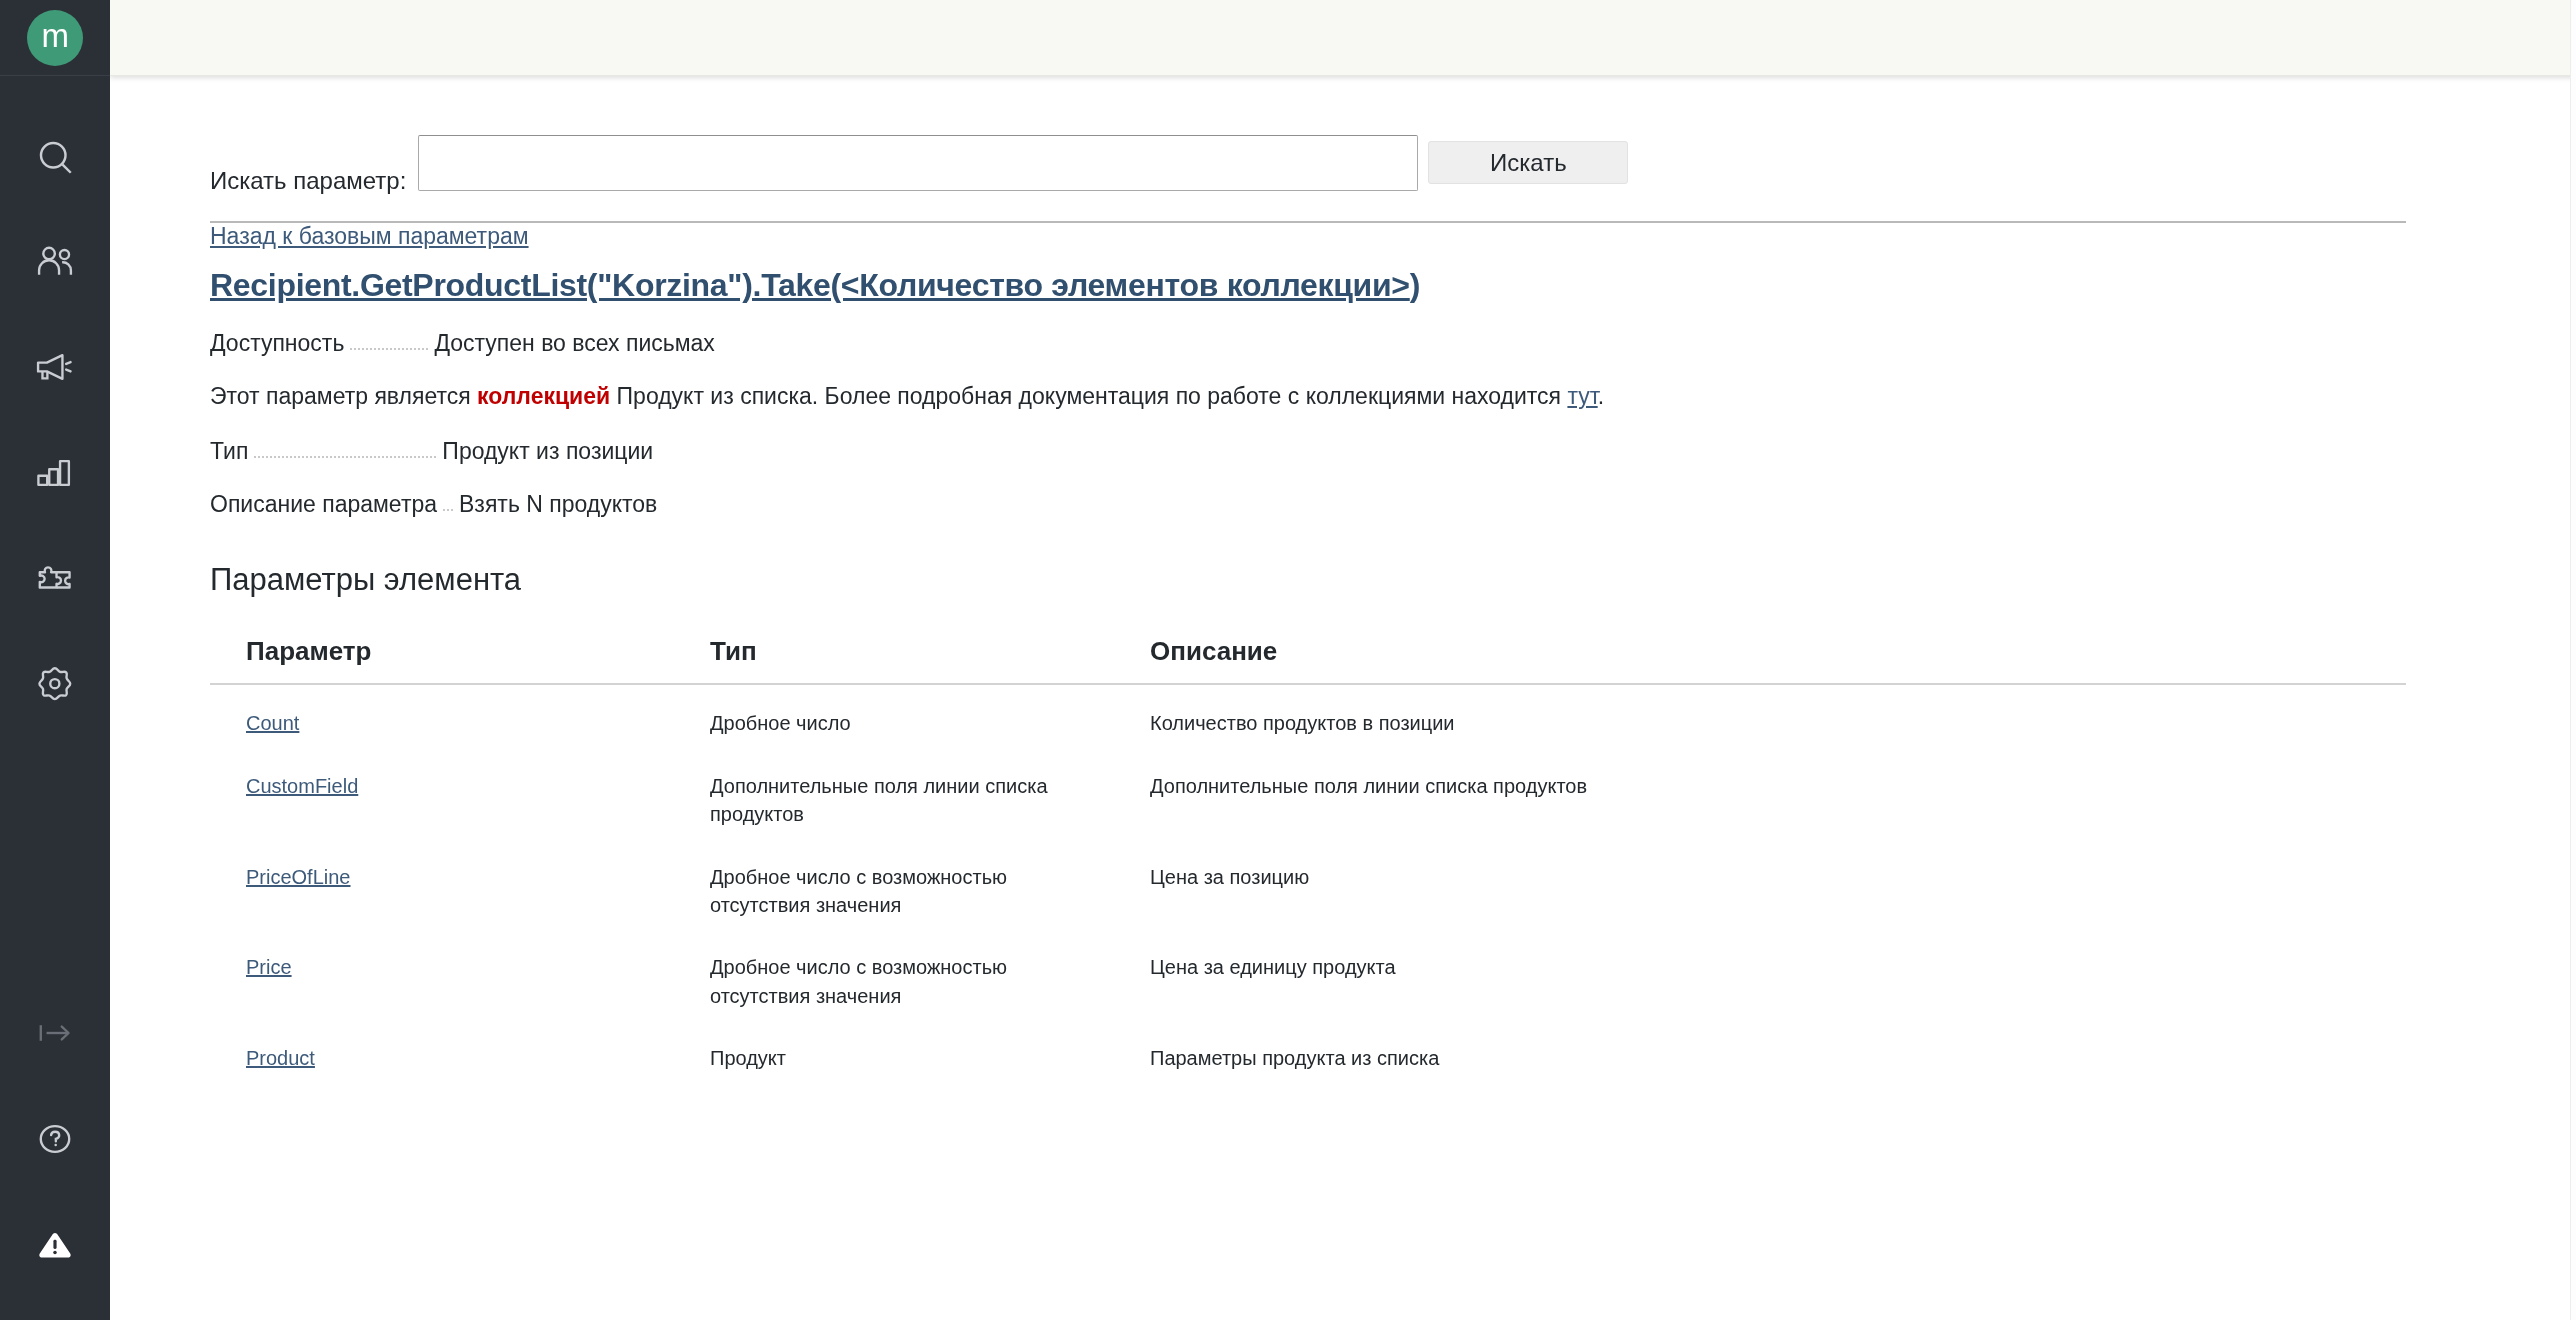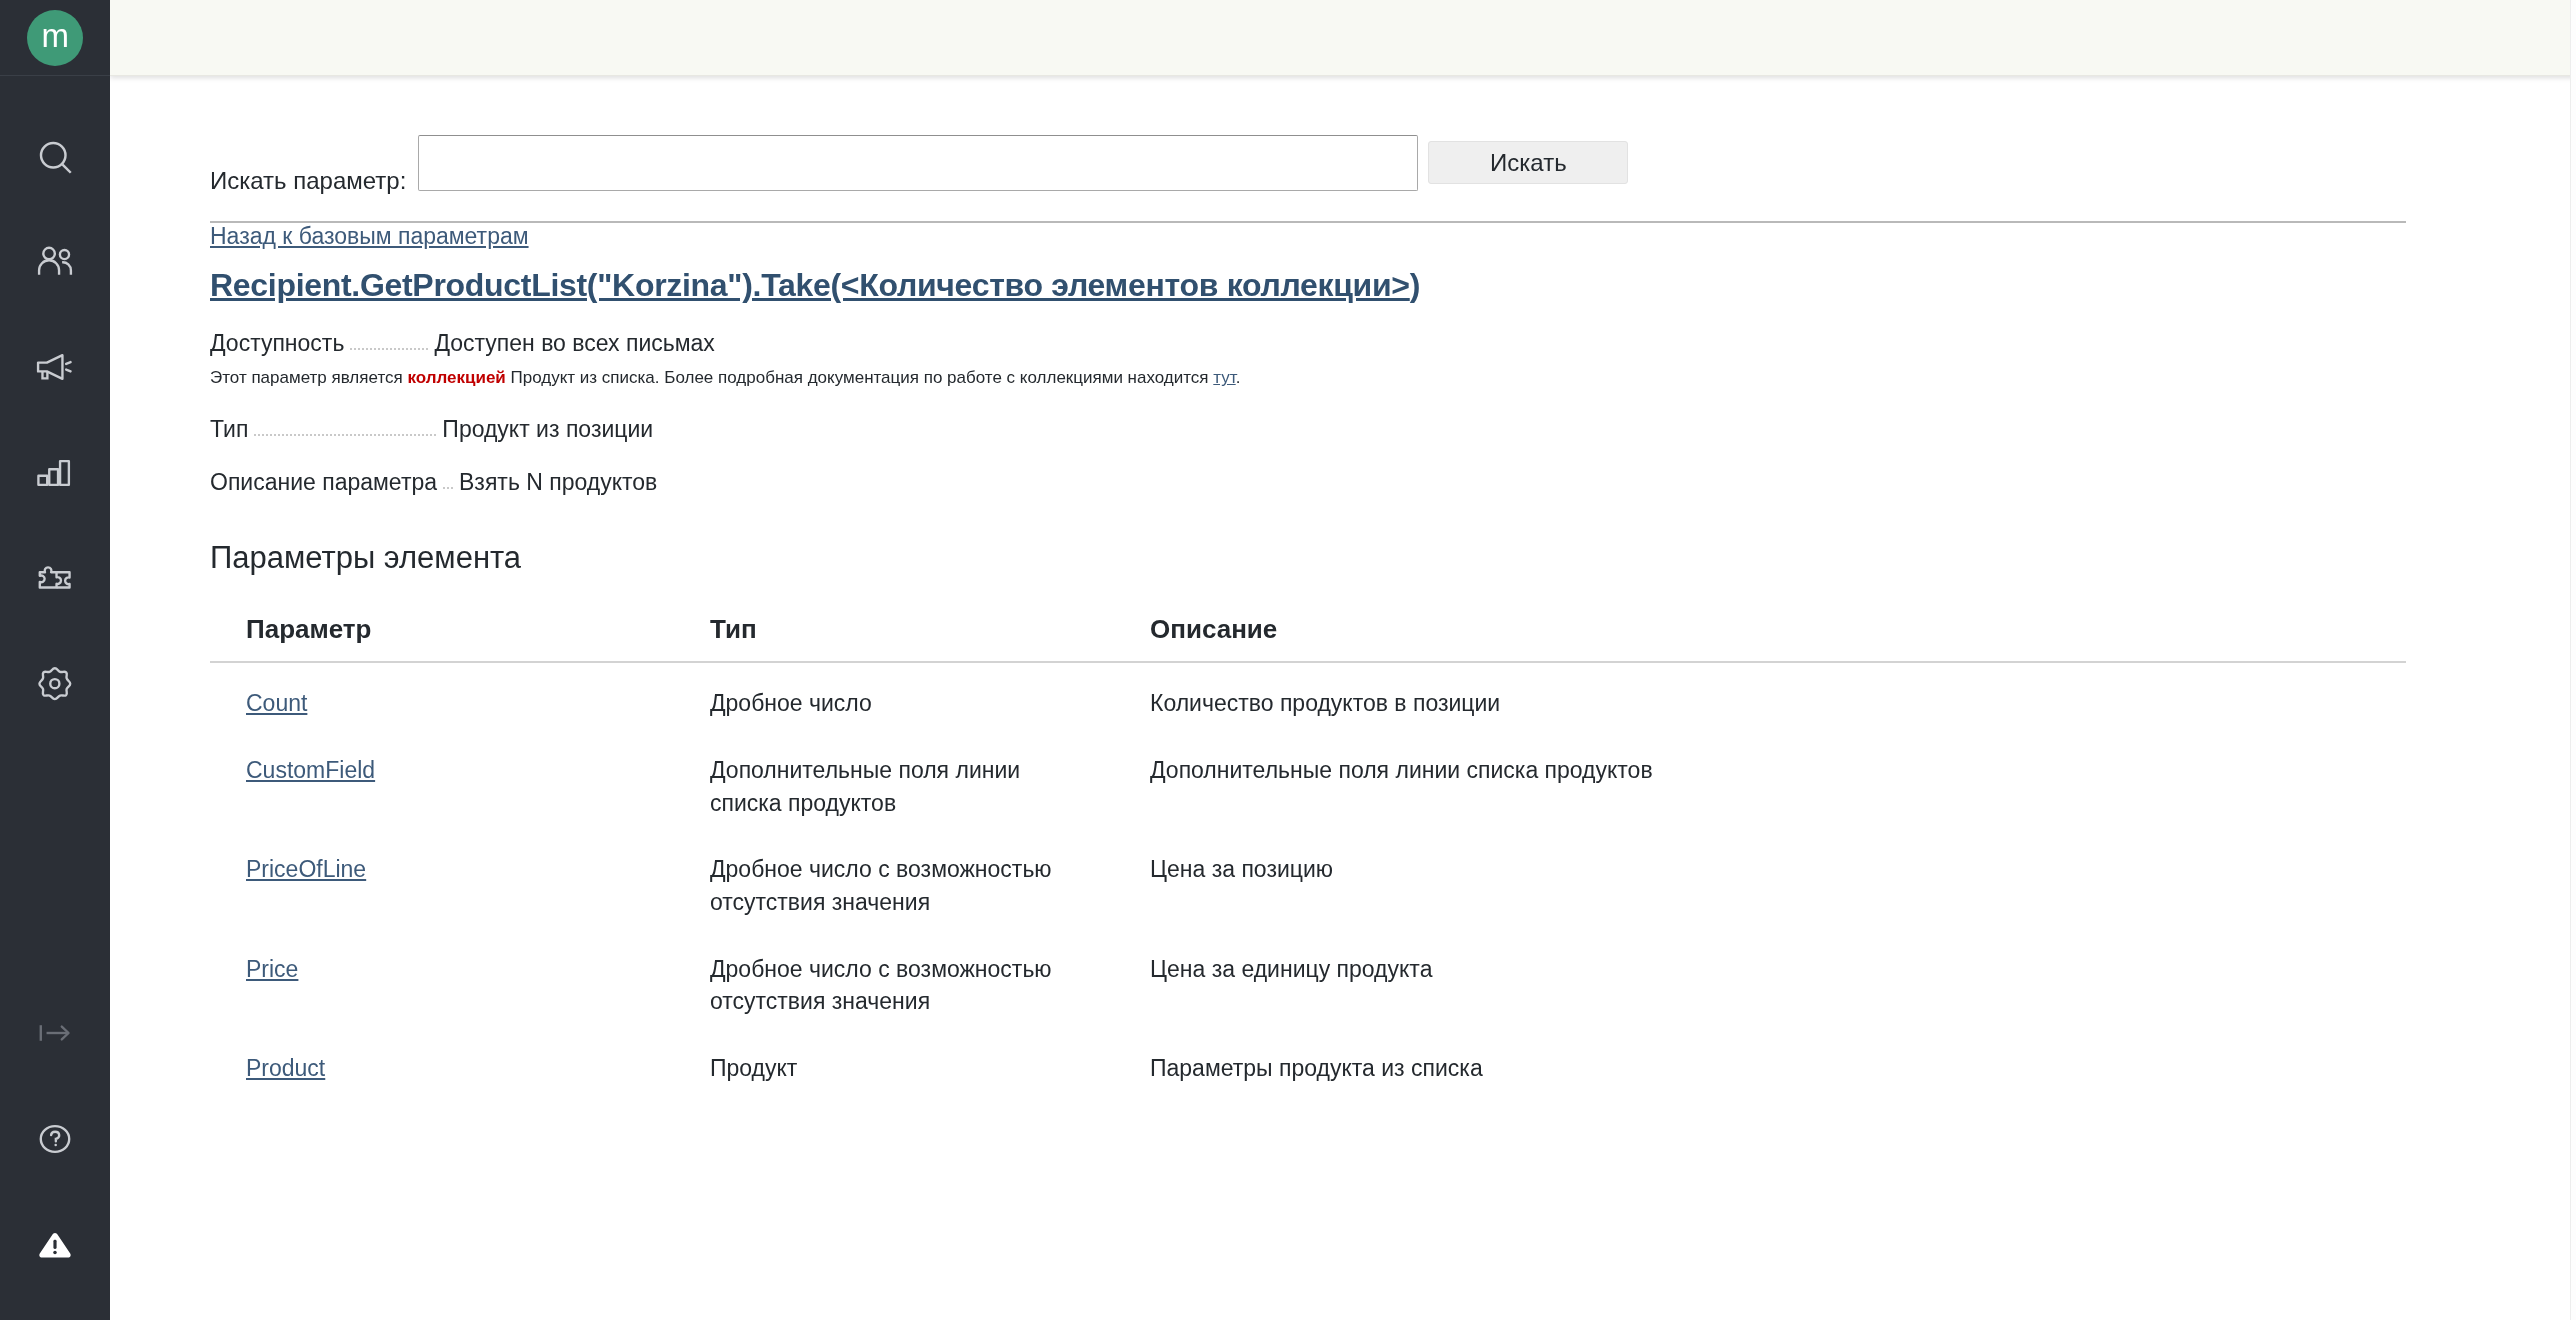--- a/index.html
+++ b/index.html
@@ -188,22 +188,22 @@
     margin: 0 6px 7px 6px;
     height: 0;
   }
   .meta-value { white-space: nowrap; }
 
   .meta-row.d1 .meta-dots { width: 78px; }
   .meta-row.d2 .meta-dots { width: 182px; }
   .meta-row.d3 .meta-dots { width: 10px; }
 
   .collection-note {
-    margin-top: 10px;
-    font-size: 17px;
+    margin-top: 24px;
+    font-size: 23px;
     color: #24292e;
     line-height: 1.35;
   }
   .collection-note b { color: #c00000; font-weight: bold; }
   .collection-note a { color: #3d5a7a; text-decoration: underline; cursor: pointer; }
 
   .section-title {
     margin: 44px 0 0 0;
     font-size: 31px;
     font-weight: 400;
@@ -219,21 +219,21 @@
   }
   .ptable th {
     text-align: left;
     font-size: 26px;
     font-weight: bold;
     color: #24292e;
     padding: 14px 0 16px 0;
     border-bottom: 2px solid #d3d3d3;
   }
   .ptable td {
-    font-size: 23px;
+    font-size: 20px;
     color: #24292e;
     vertical-align: top;
     padding: 24px 0 10px 0;
     line-height: 1.42;
   }
   .ptable tr td:first-child, .ptable tr th:first-child { padding-left: 36px; }
   .col-param { width: 500px; }
   .col-type  { width: 440px; }
   .col-desc  { width: auto; }
   .ptable td.cell-type { padding-right: 90px; }

